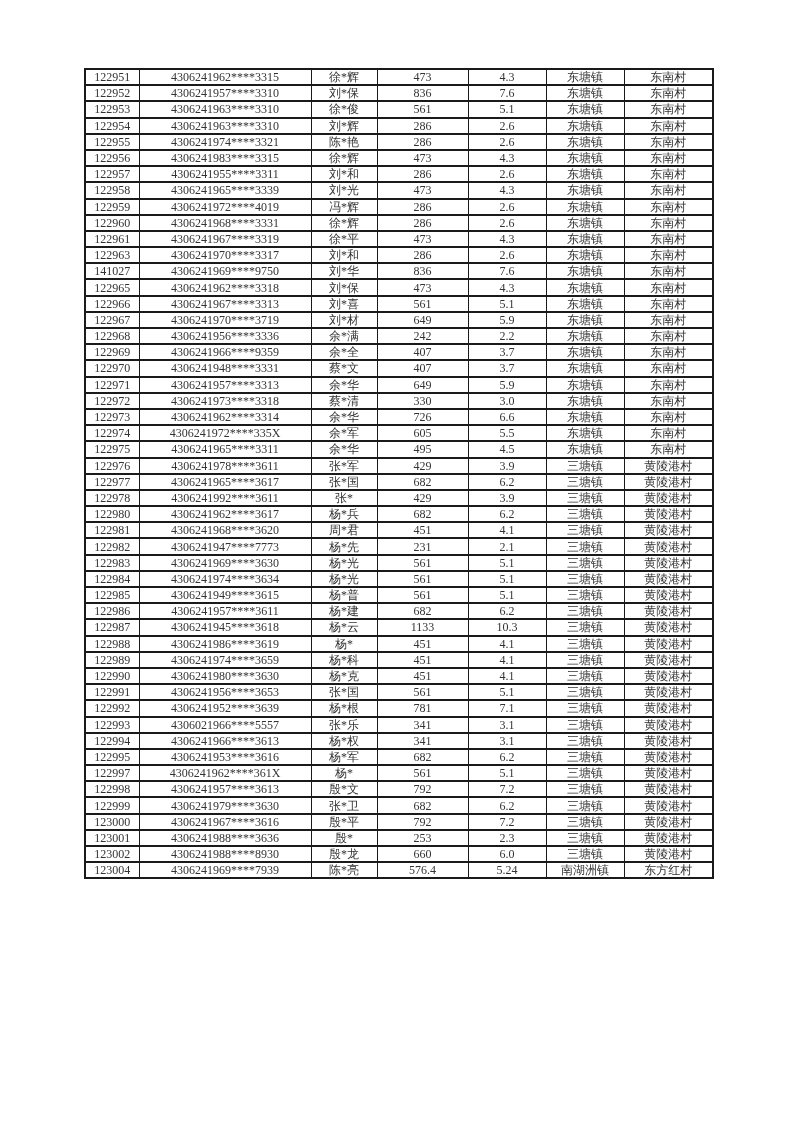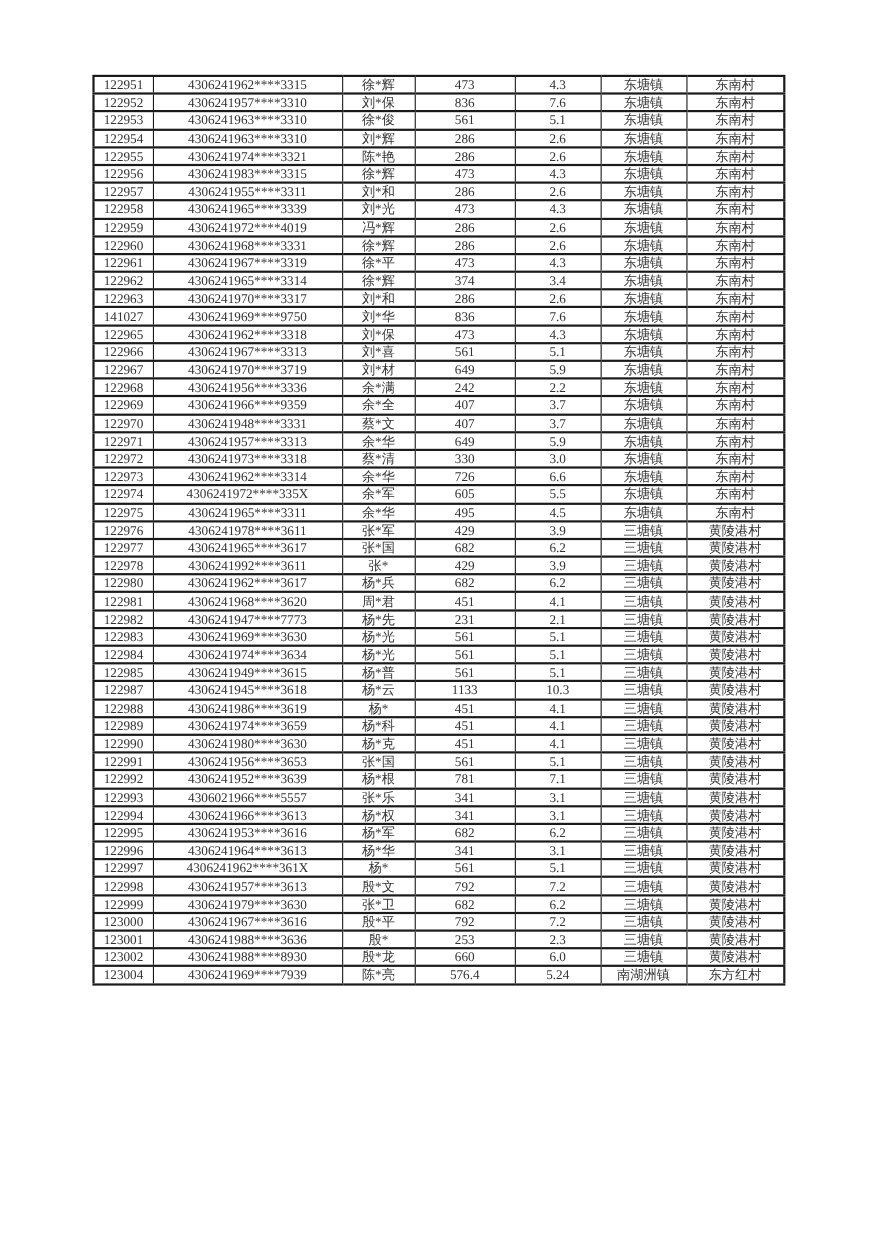--- a/index.html
+++ b/index.html
@@ -150,29 +150,20 @@
         <tr>
           <td>122961</td>
           <td>4306241967****3319</td>
           <td>徐*平</td>
           <td>473</td>
           <td>4.3</td>
           <td>东塘镇</td>
           <td>东南村</td>
         </tr>
         <tr>
-          <td>122962</td>
-          <td>4306241965****3314</td>
-          <td>徐*辉</td>
-          <td>374</td>
-          <td>3.4</td>
-          <td>东塘镇</td>
-          <td>东南村</td>
-        </tr>
-        <tr>
           <td>122963</td>
           <td>4306241970****3317</td>
           <td>刘*和</td>
           <td>286</td>
           <td>2.6</td>
           <td>东塘镇</td>
           <td>东南村</td>
         </tr>
         <tr>
           <td>141027</td>
@@ -357,20 +348,29 @@
         <tr>
           <td>122985</td>
           <td>4306241949****3615</td>
           <td>杨*普</td>
           <td>561</td>
           <td>5.1</td>
           <td>三塘镇</td>
           <td>黄陵港村</td>
         </tr>
         <tr>
+          <td>122986</td>
+          <td>4306241957****3611</td>
+          <td>杨*建</td>
+          <td>682</td>
+          <td>6.2</td>
+          <td>三塘镇</td>
+          <td>黄陵港村</td>
+        </tr>
+        <tr>
           <td>122987</td>
           <td>4306241945****3618</td>
           <td>杨*云</td>
           <td>1133</td>
           <td>10.3</td>
           <td>三塘镇</td>
           <td>黄陵港村</td>
         </tr>
         <tr>
           <td>122988</td>
@@ -434,29 +434,20 @@
           <td>3.1</td>
           <td>三塘镇</td>
           <td>黄陵港村</td>
         </tr>
         <tr>
           <td>122995</td>
           <td>4306241953****3616</td>
           <td>杨*军</td>
           <td>682</td>
           <td>6.2</td>
-          <td>三塘镇</td>
-          <td>黄陵港村</td>
-        </tr>
-        <tr>
-          <td>122996</td>
-          <td>4306241964****3613</td>
-          <td>杨*华</td>
-          <td>341</td>
-          <td>3.1</td>
           <td>三塘镇</td>
           <td>黄陵港村</td>
         </tr>
         <tr>
           <td>122997</td>
           <td>4306241962****361X</td>
           <td>杨*</td>
           <td>561</td>
           <td>5.1</td>
           <td>三塘镇</td>

